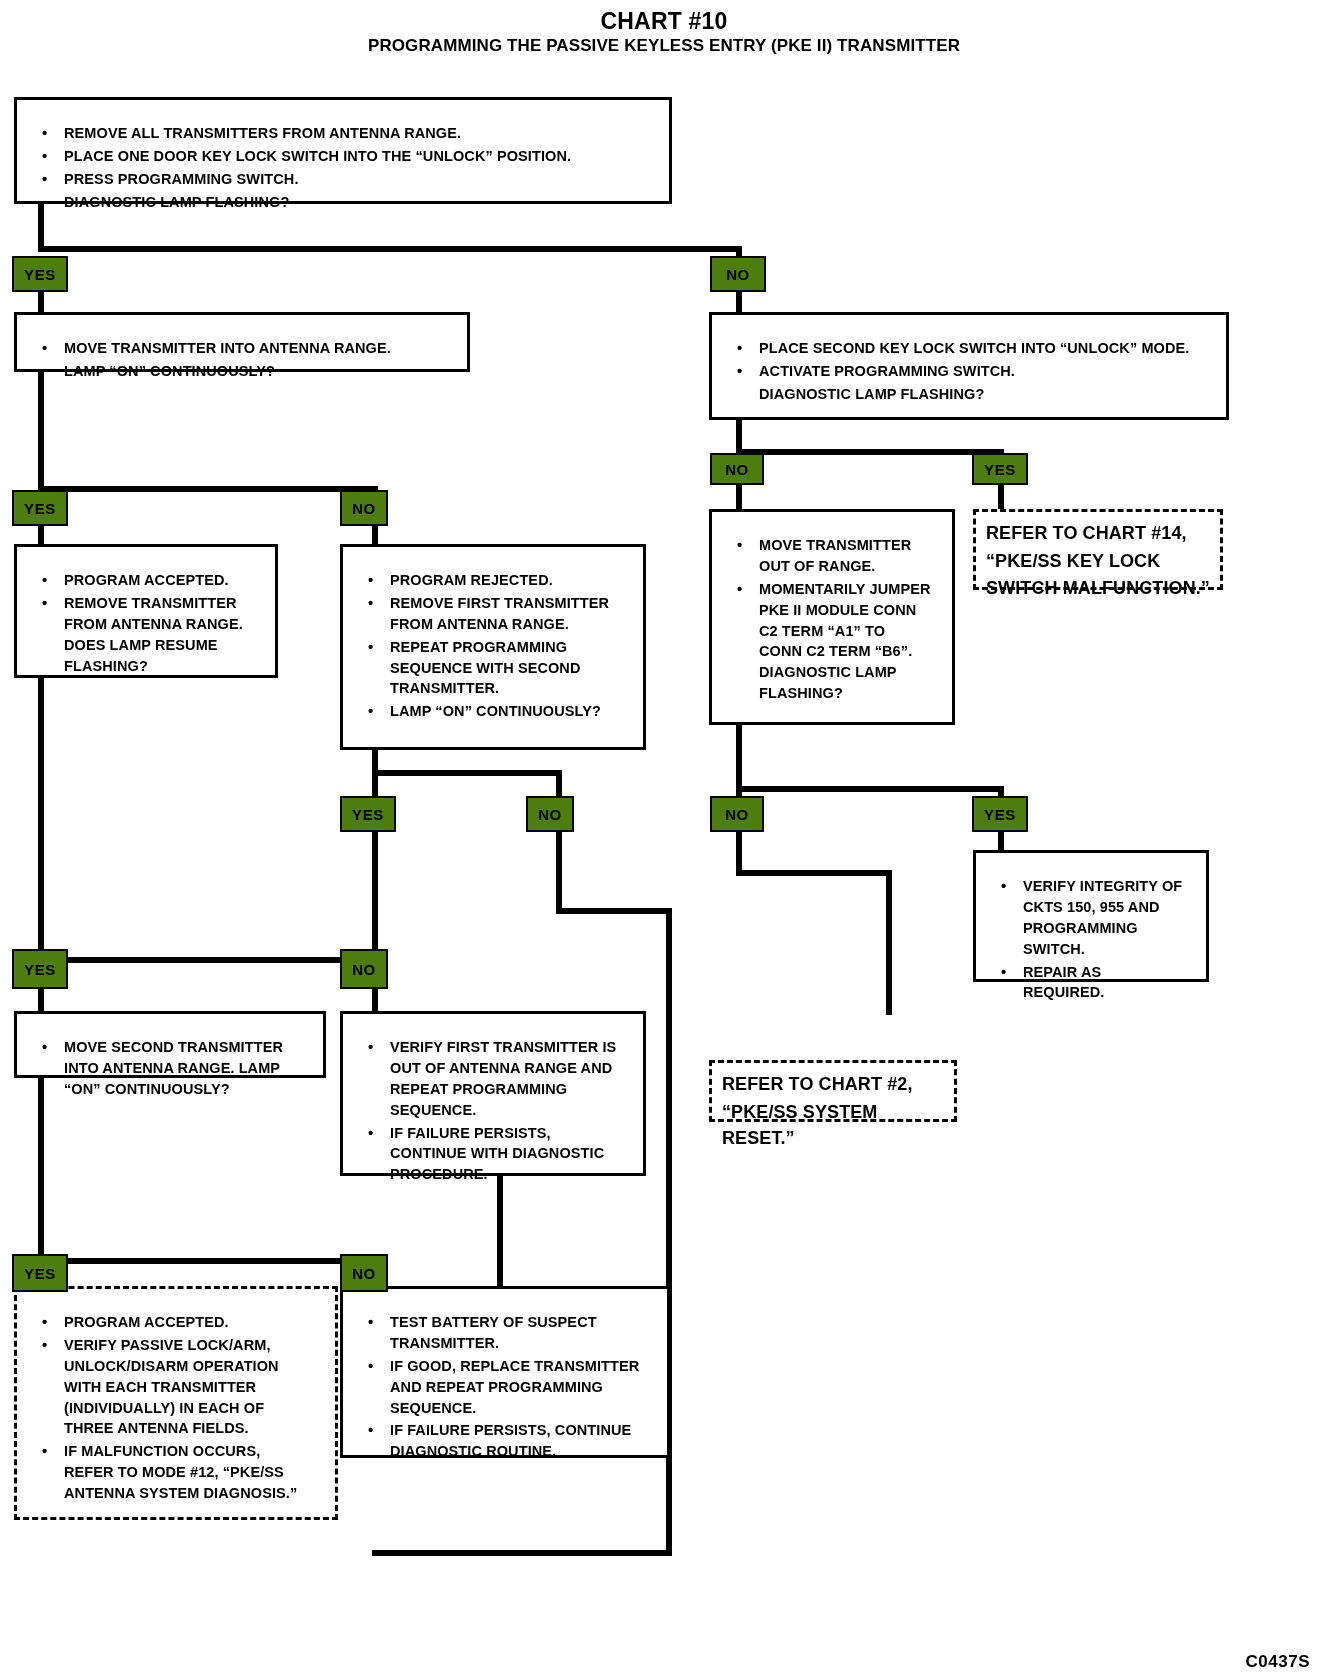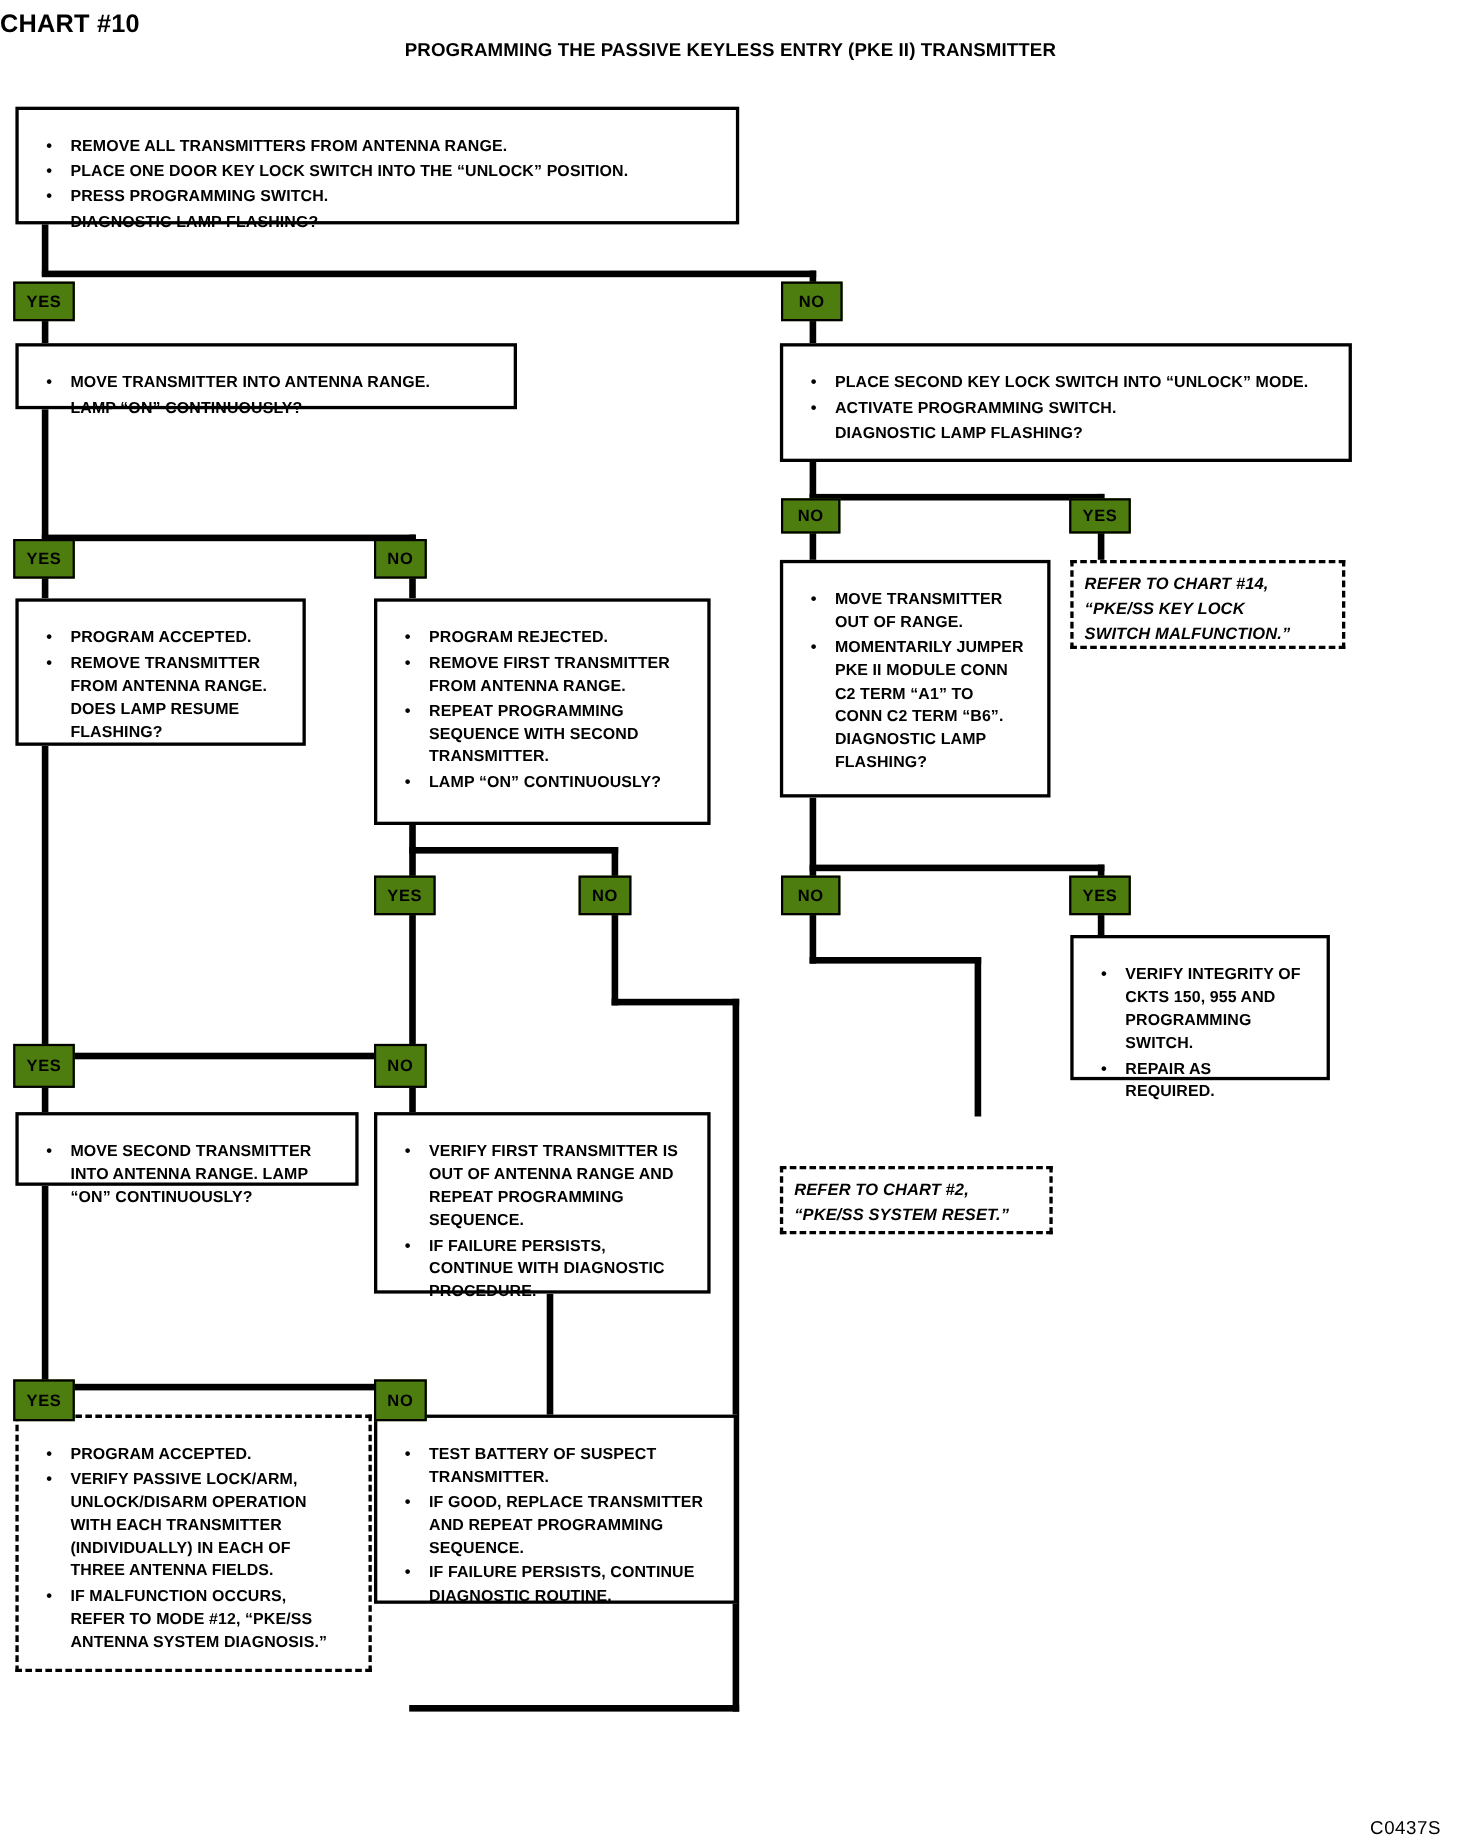--- a/index.html
+++ b/index.html
@@ -12,39 +12,39 @@
     position:relative;
     width:1328px;
     height:1680px;
     background:#fff;
     overflow:hidden;
   }
   
   .title-main{
     position:absolute;
     left:0; right:0; top:8px;
-    text-align:left;
+    text-align:center;
     font-size:23px;
     font-weight:bold;
     letter-spacing:.2px;
   }
   .title-sub{
     position:absolute;
     left:0; right:0; top:36px;
     text-align:center;
     font-size:17px;
     font-weight:bold;
     letter-spacing:.1px;
   }
   .corner-code{
     position:absolute;
     right:18px;
     bottom:8px;
     font-size:17px;
-    font-weight:normal;
+    font-weight:bold;
     letter-spacing:.5px;
   }
 
   
   .box{
     position:absolute;
     box-sizing:border-box;
     background:#fff;
     border:3px solid #000;
     padding:8px 6px 6px 6px;
@@ -71,26 +71,25 @@
     content:"\2022";
     position:absolute;
     left:4px;
     top:-1px;
     font-size:15px;
   }
   .box li.nobullet{ padding-left:26px; }
   .box li.nobullet::before{ content:""; }
   .box.plain p{
     margin:0 0 1px 0;
-    font-size:15px;
+    font-size:18px;
     font-weight:bold;
     line-height:1.48;
     letter-spacing:.1px;
     padding-left:4px;
-    font-style:italic;
   }
 
   
   .tag{
     position:absolute;
     box-sizing:border-box;
     background:#4d7c0f;
     border:2.5px solid #000;
     font-size:15px;
     font-weight:bold;

